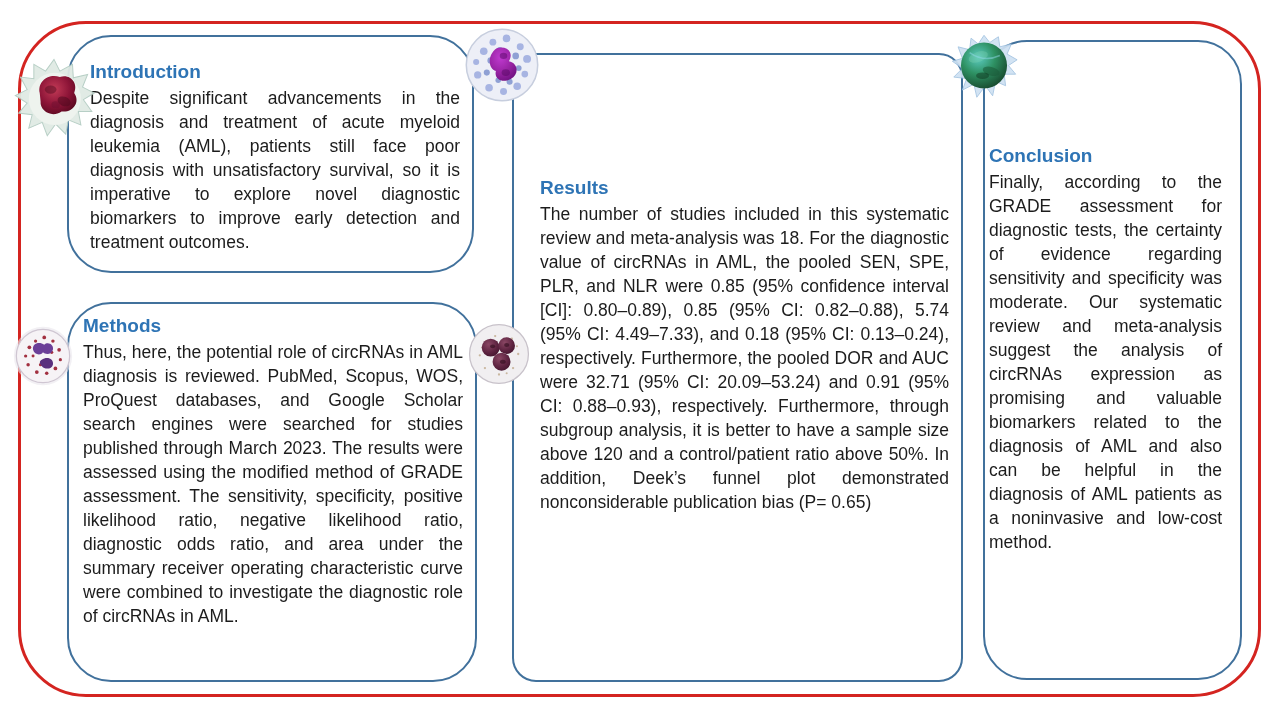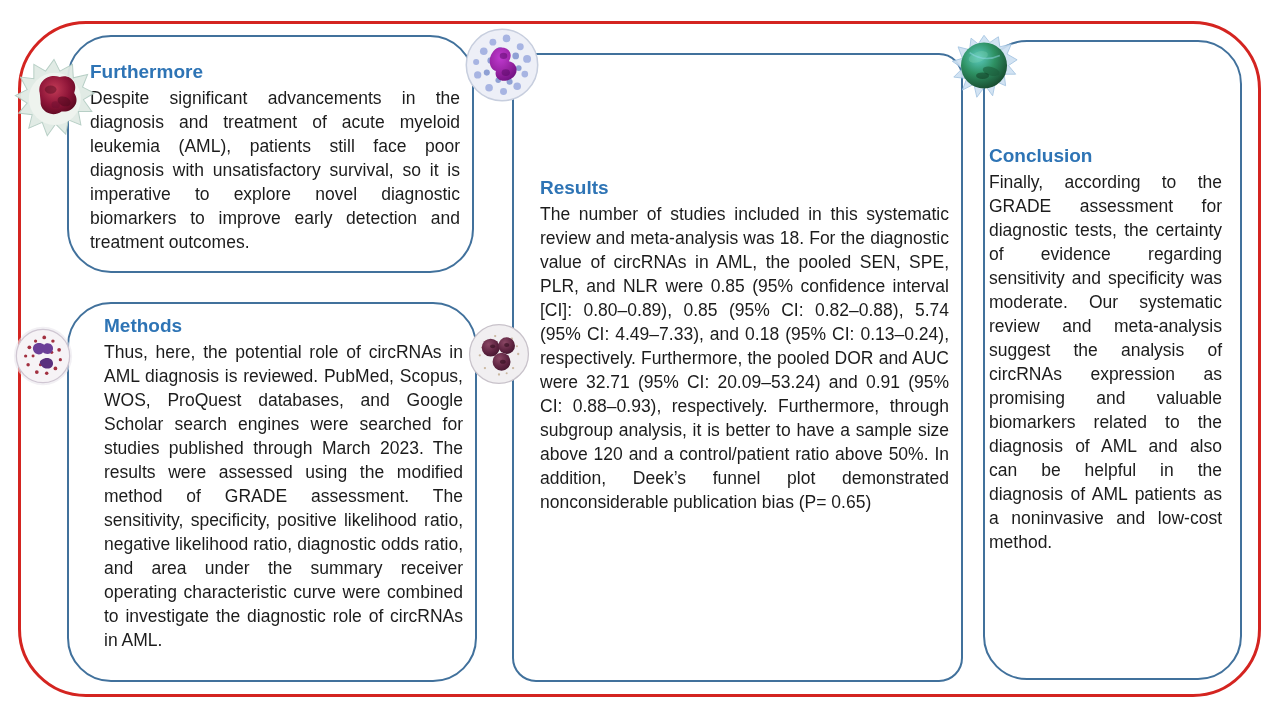--- a/index.html
+++ b/index.html
@@ -20,21 +20,21 @@
   .panel{
     position:absolute;background:var(--background);
     border:2.5px solid var(--panel-border);
   }
   .panel-intro{left:67px;top:35px;width:407px;height:238px;border-radius:44px;}
   .panel-methods{left:67px;top:302px;width:410px;height:380px;border-radius:44px;}
   .panel-results{left:512px;top:53px;width:451px;height:629px;border-radius:24px;}
   .panel-conclusion{left:983px;top:40px;width:259px;height:640px;border-radius:44px;}
   .panel-content{width:100%;height:100%;}
   .panel-intro .panel-content{padding:22px 12px 0 21px;}
-  .panel-methods .panel-content{padding:9px 12px 0 35px;}
+  .panel-methods .panel-content{padding:9px 12px 0 14px;}
   .panel-results .panel-content{padding:120px 12px 0 26px;}
   .panel-conclusion .panel-content{padding:101px 18px 0 4px;}
   .panel-title{
     font-size:19px;font-weight:bold;color:var(--title-text);
     line-height:25px;margin-bottom:2px;
   }
   .panel-body{
     font-size:17.5px;line-height:24px;color:var(--body-text);
     text-align:justify;text-align-last:left;
   }
@@ -42,21 +42,21 @@
 </style>
 </head>
 <body>
 
 <div class="canvas">
 
   <div class="outer-frame"></div>
 
   <section class="panel panel-intro">
     <div class="panel-content">
-      <h2 class="panel-title">Furthermore</h2>
+      <h2 class="panel-title">Introduction</h2>
       <p class="panel-body">Despite significant advancements in the diagnosis and treatment of acute myeloid leukemia (AML), patients still face poor diagnosis with unsatisfactory survival, so it is imperative to explore novel diagnostic biomarkers to improve early detection and treatment outcomes.</p>
     </div>
   </section>
 
   <section class="panel panel-methods">
     <div class="panel-content">
       <h2 class="panel-title">Methods</h2>
       <p class="panel-body">Thus, here, the potential role of circRNAs in AML diagnosis is reviewed. PubMed, Scopus, WOS, ProQuest databases, and Google Scholar search engines were searched for studies published through March 2023. The results were assessed using the modified method of GRADE assessment. The sensitivity, specificity, positive likelihood ratio, negative likelihood ratio, diagnostic odds ratio, and area under the summary receiver operating characteristic curve were combined to investigate the diagnostic role of circRNAs in AML.</p>
     </div>
   </section>

